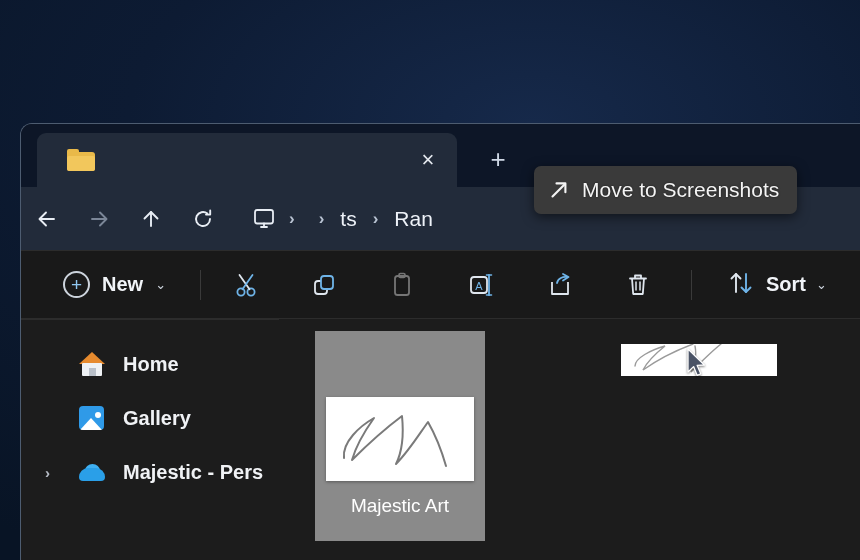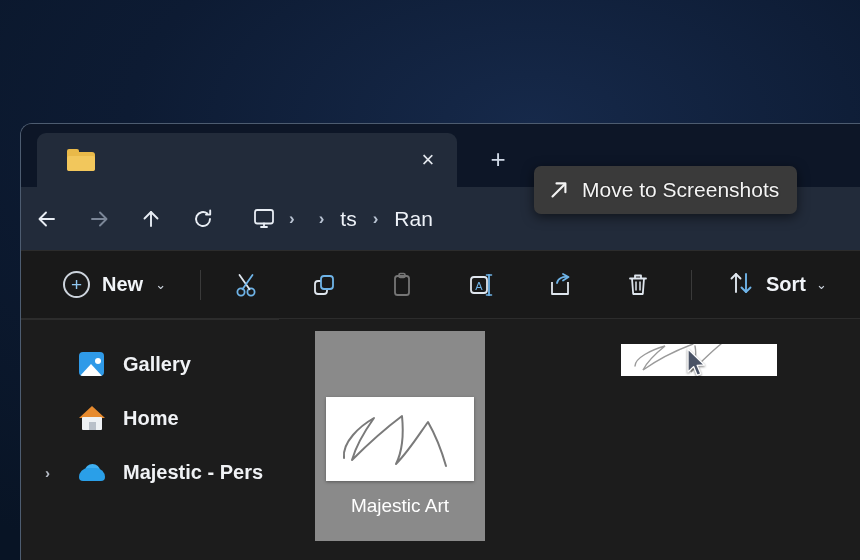--- a/index.html
+++ b/index.html
@@ -427,36 +427,36 @@
     </div>
 
   </div>
 
   <div id="content">
 
     <div id="sidebar">
       <div id="side-divider"></div>
 
       <div class="side-item">
+        <span class="side-icon icon-home">
+          <span class="roof"></span>
+            <span class="body"></span>
+            <span class="door"></span>
+        </span>
+        <span class="side-label">Home</span>
+      </div>
+
+      <div class="side-item">
         <span class="side-icon icon-gallery">
           <span class="sq">
               <span class="mtn"></span>
               <span class="sun"></span>
             </span>
         </span>
         <span class="side-label">Gallery</span>
-      </div>
-
-      <div class="side-item">
-        <span class="side-icon icon-home">
-          <span class="roof"></span>
-            <span class="body"></span>
-            <span class="door"></span>
-        </span>
-        <span class="side-label">Home</span>
       </div>
 
       <div class="side-item">
         <span class="side-chevron">›</span>
         <span class="side-icon icon-cloud">
           <span class="c2"></span>
             <span class="c1"></span>
         </span>
         <span class="side-label">Majestic - Pers</span>
       </div>

